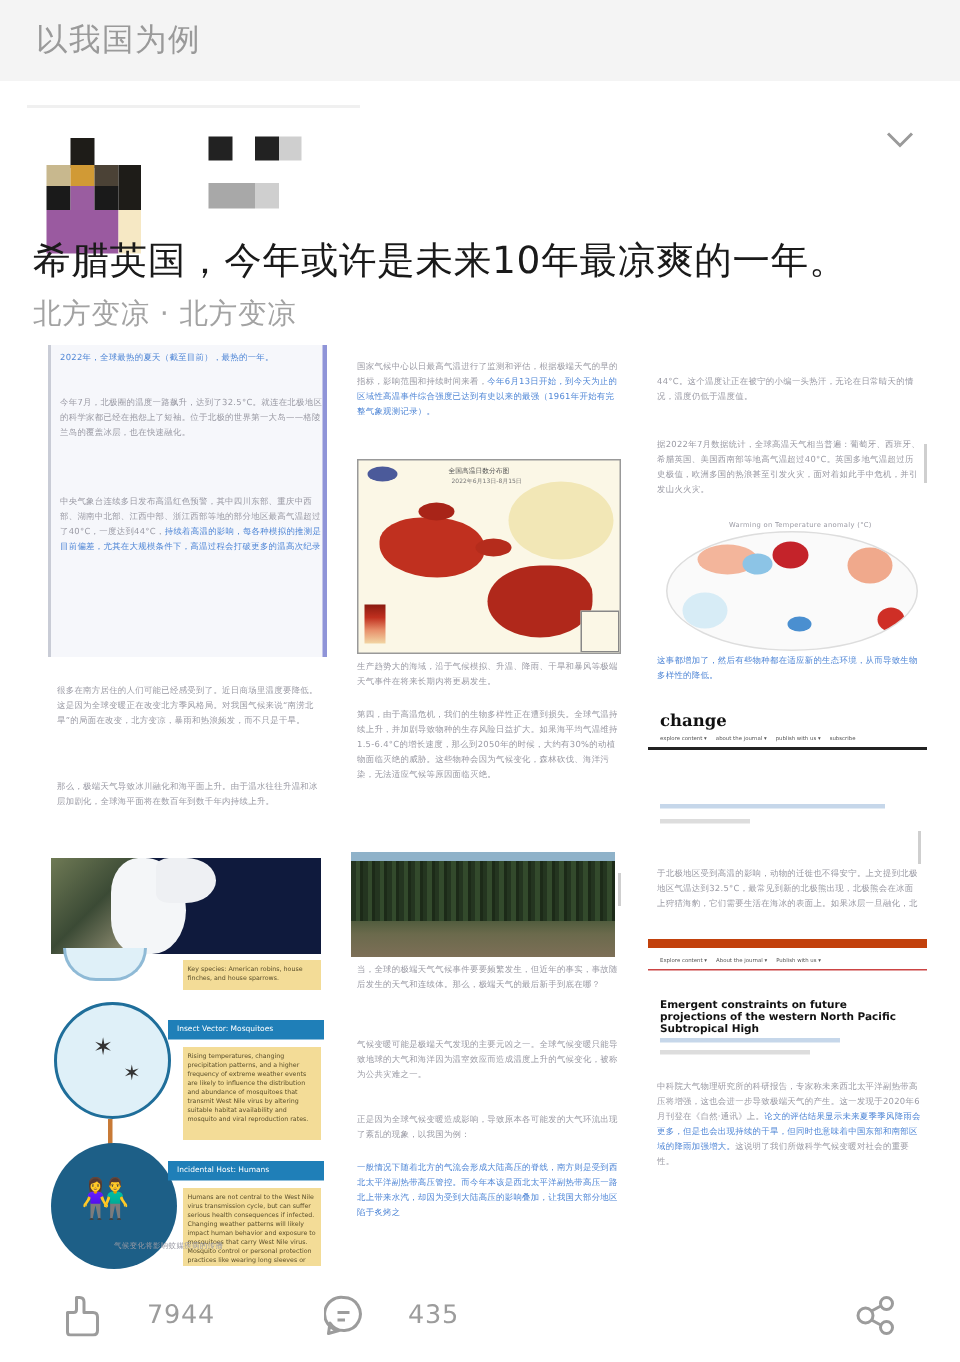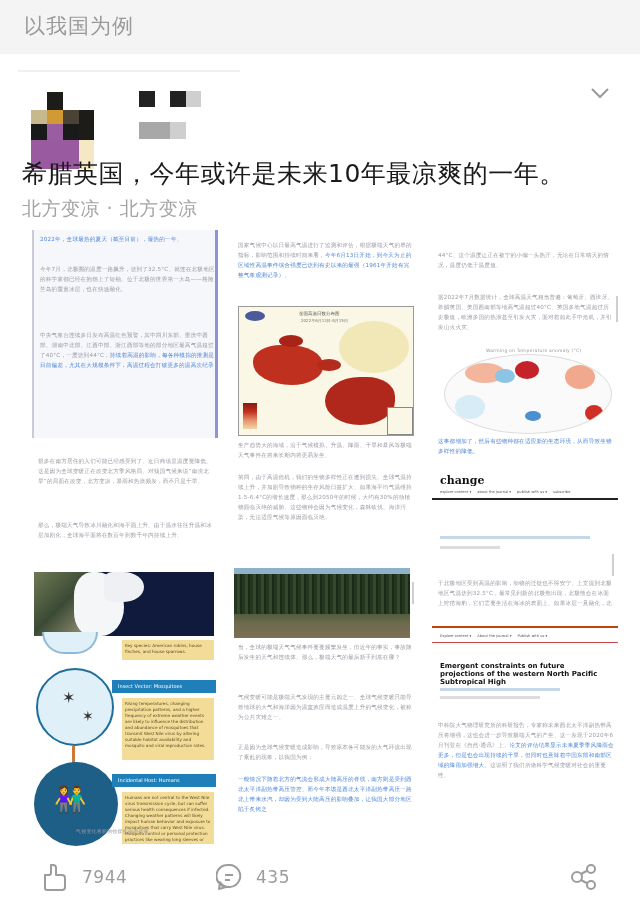--- a/index.html
+++ b/index.html
@@ -35,21 +35,21 @@
     background: linear-gradient(180deg, #8fb2c9 0%, #8fb2c9 12%, #2e3f2a 14%, #3b5132 55%, #6b6a4c 78%, #7d6f57 100%); }
   .infographic { position: absolute; left: 0; top: 408px; width: 186px; height: 190px; }
   .info-box { position: absolute; background: #f3dc97; font-size: 4.2px; line-height: 6px; color: #5b4f2a; padding: 3px; }
   .info-head { position: absolute; background: #1f7fb8; color: #fff; font-size: 5px; line-height: 7px; padding: 3px 6px; }
   .nature-card { position: absolute; left: 0; width: 186px; background: #fff; }
   .nature-logo { font-family: "DejaVu Serif", serif; font-weight: bold; font-size: 11px; color: #111; }
   .art-title { font-family: "DejaVu Serif", serif; font-weight: bold; font-size: 7px; line-height: 8px; color: #111; }
   .scroll-ind { position: absolute; width: 2px; background: #cfcfcf; }
 
   .actions { position: absolute; left: 0; top: 850px; width: 640px; height: 56px; }
-  .act { position: absolute; top: 12px; height: 30px; display: flex; align-items: center; cursor: pointer; }
+  .act { position: absolute; top: 12px; height: 30px; display: flex; align-items: center; cursor: pointer; gap: 16px; }
   .act .cnt { font-size: 17px; color: #9c9c9c; margin-left: 14px; letter-spacing: 0.5px; }
 </style>
 </head>
 <body>
 
 <div class="topbar">
   <div class="title">以我国为例</div>
 </div>
 <div class="topline"></div>
 
@@ -165,21 +165,21 @@
         <span>about the journal ▾</span>
         <span>publish with us ▾</span>
         <span>subscribe</span>
       </div>
       <div style="position:absolute;left:0;top:28px;width:186px;height:2px;background:#222"></div>
       <div style="position:absolute;left:8px;top:66px;width:150px;height:3px;background:#c6d7ea"></div>
       <div style="position:absolute;left:8px;top:76px;width:60px;height:3px;background:#ddd"></div>
     </div>
     <div class="scroll-ind" style="left:180px;top:324px;height:22px"></div>
     <div class="para txt" style="top:348px">于北极地区受到高温的影响，动物的迁徙也不得安宁。上文提到北极地区气温达到32.5°C，最常见到新的北极熊出现，北极熊会在冰面上狩猎海豹，它们需要生活在海冰的表面上。如果冰层一旦融化，北</div>
-    <div class="nature-card" style="top:396px;height:88px;border-top:2px solid #c2410c">
+    <div class="nature-card" style="top:396px;height:88px;border-top:6px solid #c2410c">
       <div style="position:absolute;left:8px;top:6px;display:flex;gap:6px;font-size:3.6px;color:#555">
         <span>Explore content ▾</span>
         <span>About the journal ▾</span>
         <span>Publish with us ▾</span>
       </div>
       <div style="position:absolute;left:0;top:14px;width:186px;height:1px;background:#c44"></div>
       <div class="art-title" style="position:absolute;left:8px;top:34px;width:170px;font-family:'DejaVu Sans',sans-serif">Emergent constraints on future projections of the western North Pacific Subtropical High</div>
       <div style="position:absolute;left:8px;top:60px;width:120px;height:3px;background:#c6d7ea"></div>
       <div style="position:absolute;left:8px;top:68px;width:100px;height:3px;background:#ddd"></div>
     </div>

